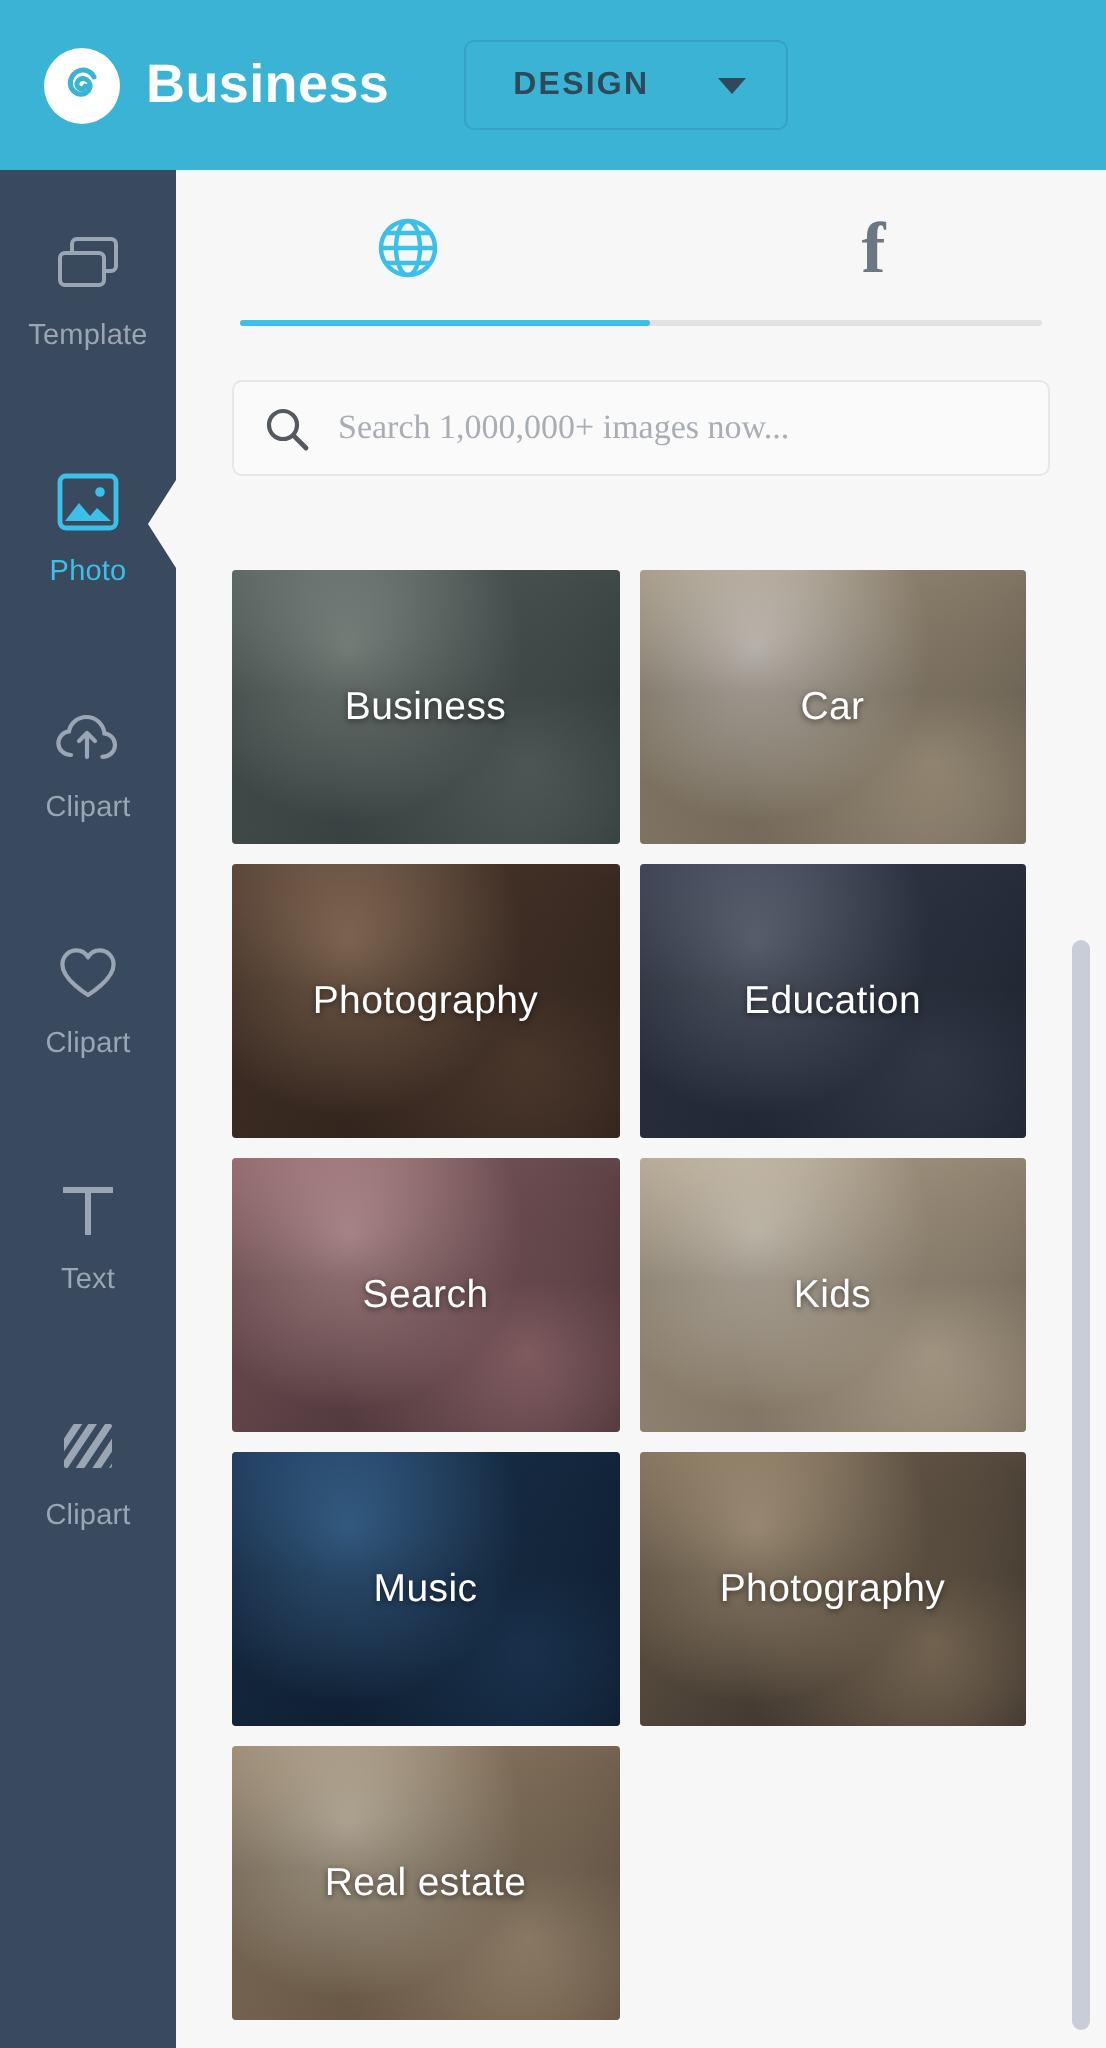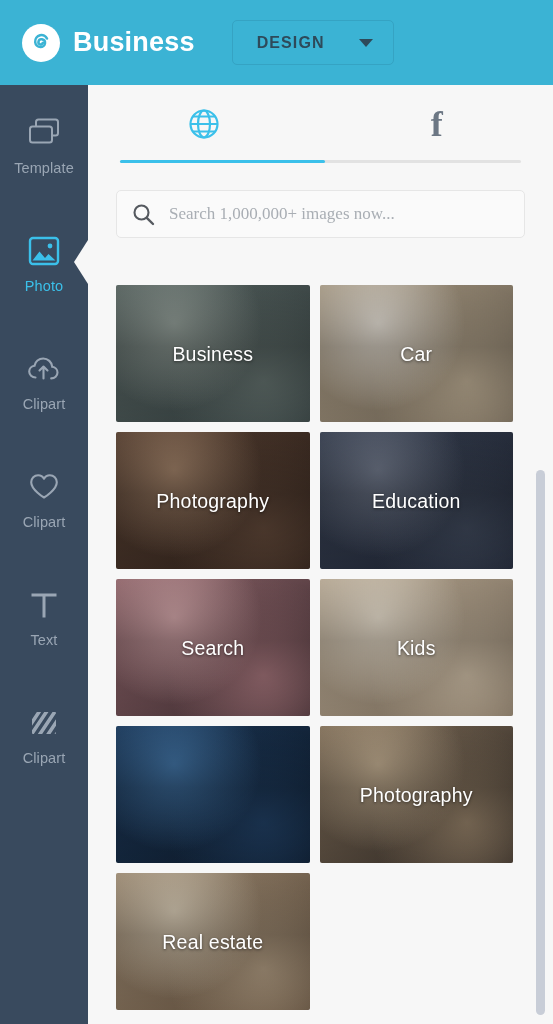--- a/index.html
+++ b/index.html
@@ -283,20 +283,21 @@
             <div class="caption">Search</div>
           </div>
           <div class="tile">
             <div class="art" style="background: radial-gradient(circle at 30% 28%, rgb(232, 222, 205) 0%, rgba(0, 0, 0, 0) 52%), radial-gradient(circle at 76% 70%, rgb(198, 182, 159) 0%, rgba(0, 0, 0, 0) 55%), linear-gradient(145deg, rgb(198, 182, 159) 0%, rgb(125, 110, 92) 100%);"></div>
             <div class="shade"></div>
             <div class="caption">Kids</div>
           </div>
           <div class="tile">
             <div class="art" style="background: radial-gradient(circle at 30% 28%, rgb(63, 111, 158) 0%, rgba(0, 0, 0, 0) 52%), radial-gradient(circle at 76% 70%, rgb(31, 60, 94) 0%, rgba(0, 0, 0, 0) 55%), linear-gradient(145deg, rgb(31, 60, 94) 0%, rgb(11, 23, 38) 100%);"></div>
             <div class="shade"></div>
+            <div class="caption">Music</div>
           </div>
           <div class="tile">
             <div class="art" style="background: radial-gradient(circle at 30% 28%, rgb(189, 169, 141) 0%, rgba(0, 0, 0, 0) 52%), radial-gradient(circle at 76% 70%, rgb(141, 122, 99) 0%, rgba(0, 0, 0, 0) 55%), linear-gradient(145deg, rgb(141, 122, 99) 0%, rgb(43, 36, 32) 100%);"></div>
             <div class="shade"></div>
             <div class="caption">Photography</div>
           </div>
           <div class="tile">
             <div class="art" style="background: radial-gradient(circle at 30% 28%, rgb(214, 201, 179) 0%, rgba(0, 0, 0, 0) 52%), radial-gradient(circle at 76% 70%, rgb(169, 149, 124) 0%, rgba(0, 0, 0, 0) 55%), linear-gradient(145deg, rgb(169, 149, 124) 0%, rgb(93, 74, 56) 100%);"></div>
             <div class="shade"></div>
             <div class="caption">Real estate</div>

